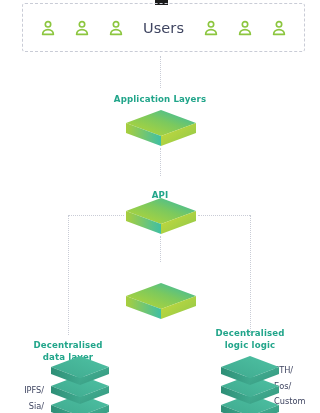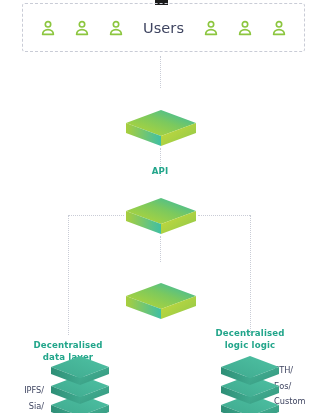--- a/index.html
+++ b/index.html
@@ -172,20 +172,21 @@
           <g fill="none" stroke="#8CC63F" stroke-width="2.2" stroke-linecap="round" stroke-linejoin="round">
             <circle cx="12" cy="7" r="3.6"></circle>
             <path d="M4.8 20.5c0-3.9 3.2-6.4 7.2-6.4s7.2 2.5 7.2 6.4z"></path>
           </g>
         </svg>
     </span>
   </div>
 
   <div class="vdot" style="left:160px; top:56px; height:32px;"></div>
 
+  <div class="layer-label" style="left:100px; top:94px; width:120px;">Application Layers</div>
 
   <div class="iso" style="left:124px; top:108px;">
     <svg width="74" height="40" viewBox="0 0 74 40">
       <defs>
         <linearGradient id="topA" x1="0" y1="1" x2="1" y2="0">
           <stop offset="0%" stop-color="#BFD730"></stop>
           <stop offset="55%" stop-color="#7BC95E"></stop>
           <stop offset="100%" stop-color="#2FB8B0"></stop>
         </linearGradient>
         <linearGradient id="frontA" x1="0" y1="0" x2="1" y2="0">
@@ -198,21 +199,21 @@
         </linearGradient>
       </defs>
       <polygon points="37,2 72,15 37,28 2,15" fill="url(#topA)"></polygon>
       <polygon points="2,15 37,28 37,38 2,25" fill="url(#frontA)"></polygon>
       <polygon points="37,28 72,15 72,25 37,38" fill="url(#sideA)"></polygon>
     </svg>
   </div>
 
   <div class="vdot" style="left:160px; top:148px; height:28px;"></div>
 
-  <div class="layer-label" style="left:120px; top:166px; width:80px;">API</div>
+  <div class="layer-label" style="left:120px; top:190px; width:80px;">API</div>
 
   <div class="iso" style="left:124px; top:196px;">
     <svg width="74" height="40" viewBox="0 0 74 40">
       <polygon points="37,2 72,15 37,28 2,15" fill="url(#topA)"></polygon>
       <polygon points="2,15 37,28 37,38 2,25" fill="url(#frontA)"></polygon>
       <polygon points="37,28 72,15 72,25 37,38" fill="url(#sideA)"></polygon>
     </svg>
   </div>
 
   <div class="hdot" style="left:68px; top:215px; width:56px;"></div>

